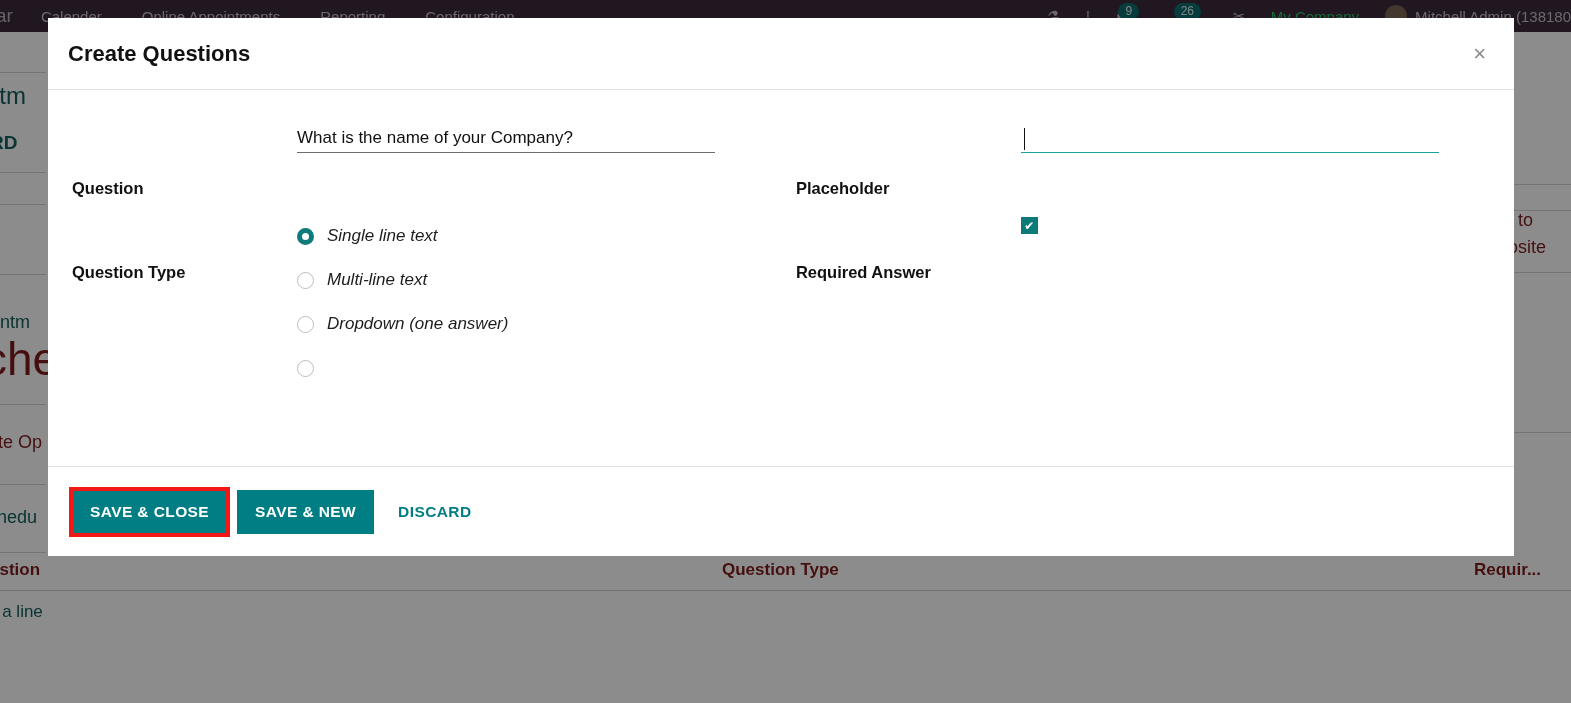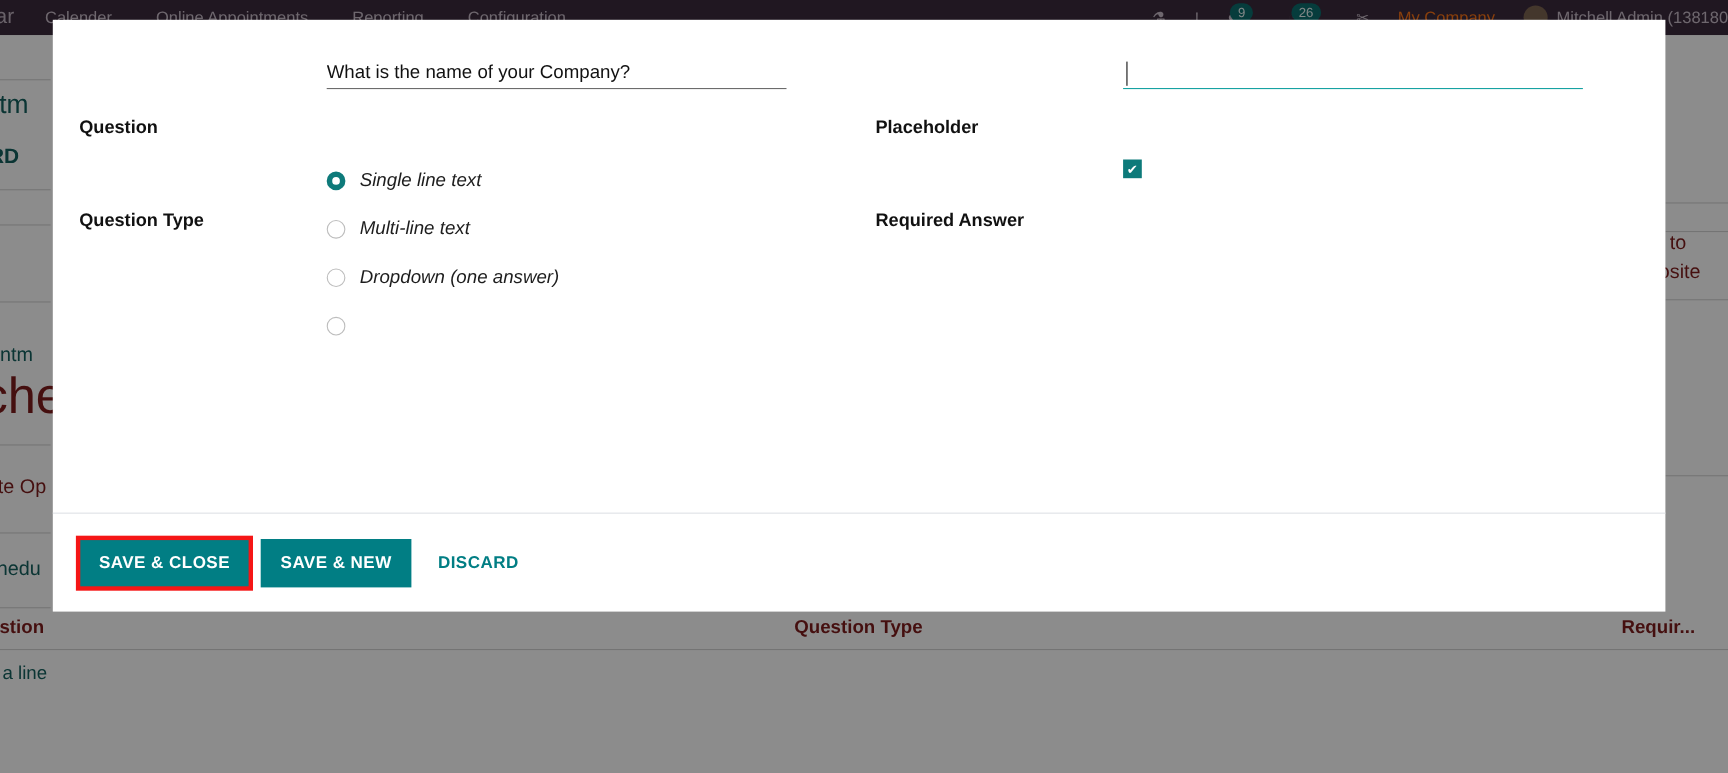--- a/index.html
+++ b/index.html
@@ -47,21 +47,21 @@
     display: inline-block;
     background: #0b6e6e;
     color: #e7f4f4;
     border-radius: 9px;
     font-size: 12px;
     padding: 1px 7px 2px 7px;
     position: relative;
     top: -5px;
     left: -6px;
   }
-  #topbar .company { margin-right: 26px; font-size: 15px; color: #f97316; text-decoration: underline; }
+  #topbar .company { margin-right: 26px; font-size: 15px; color: #22c55e; text-decoration: underline; }
   #topbar .avatar {
     width: 22px; height: 22px; border-radius: 50%;
     background: #7c6450; display: inline-block;
     margin-right: 8px; vertical-align: middle;
   }
   #topbar .username { font-size: 15px; color: #c8bcc8; }
 
   
   #bg-body {
     position: absolute; top: 32px; left: 0; right: 0; bottom: 0;
@@ -285,20 +285,24 @@
       <div class="bg-text dark" style="left:1474px; top:528px; font-size:17px; font-weight:bold;">Requir...</div>
       <div class="bg-line" style="left:0; top:558px; width:1571px;"></div>
       <div class="bg-text" style="left:-12px; top:570px; font-size:17px;">d a line</div>
     </div>
   </div>
 
   <div id="dimmer"></div>
 
   <div id="modal">
 
+    <div id="modal-header">
+      <div id="modal-title">Create Questions</div>
+      <button id="modal-close">×</button>
+    </div>
 
     <div id="modal-body">
 
       <div class="col col-left">
 
         <div class="field-row">
           <div class="field-label">Question</div>
           <div class="field-control">
             <input class="text-underline-input" type="text" value="What is the name of your Company?" style="">
           </div>

